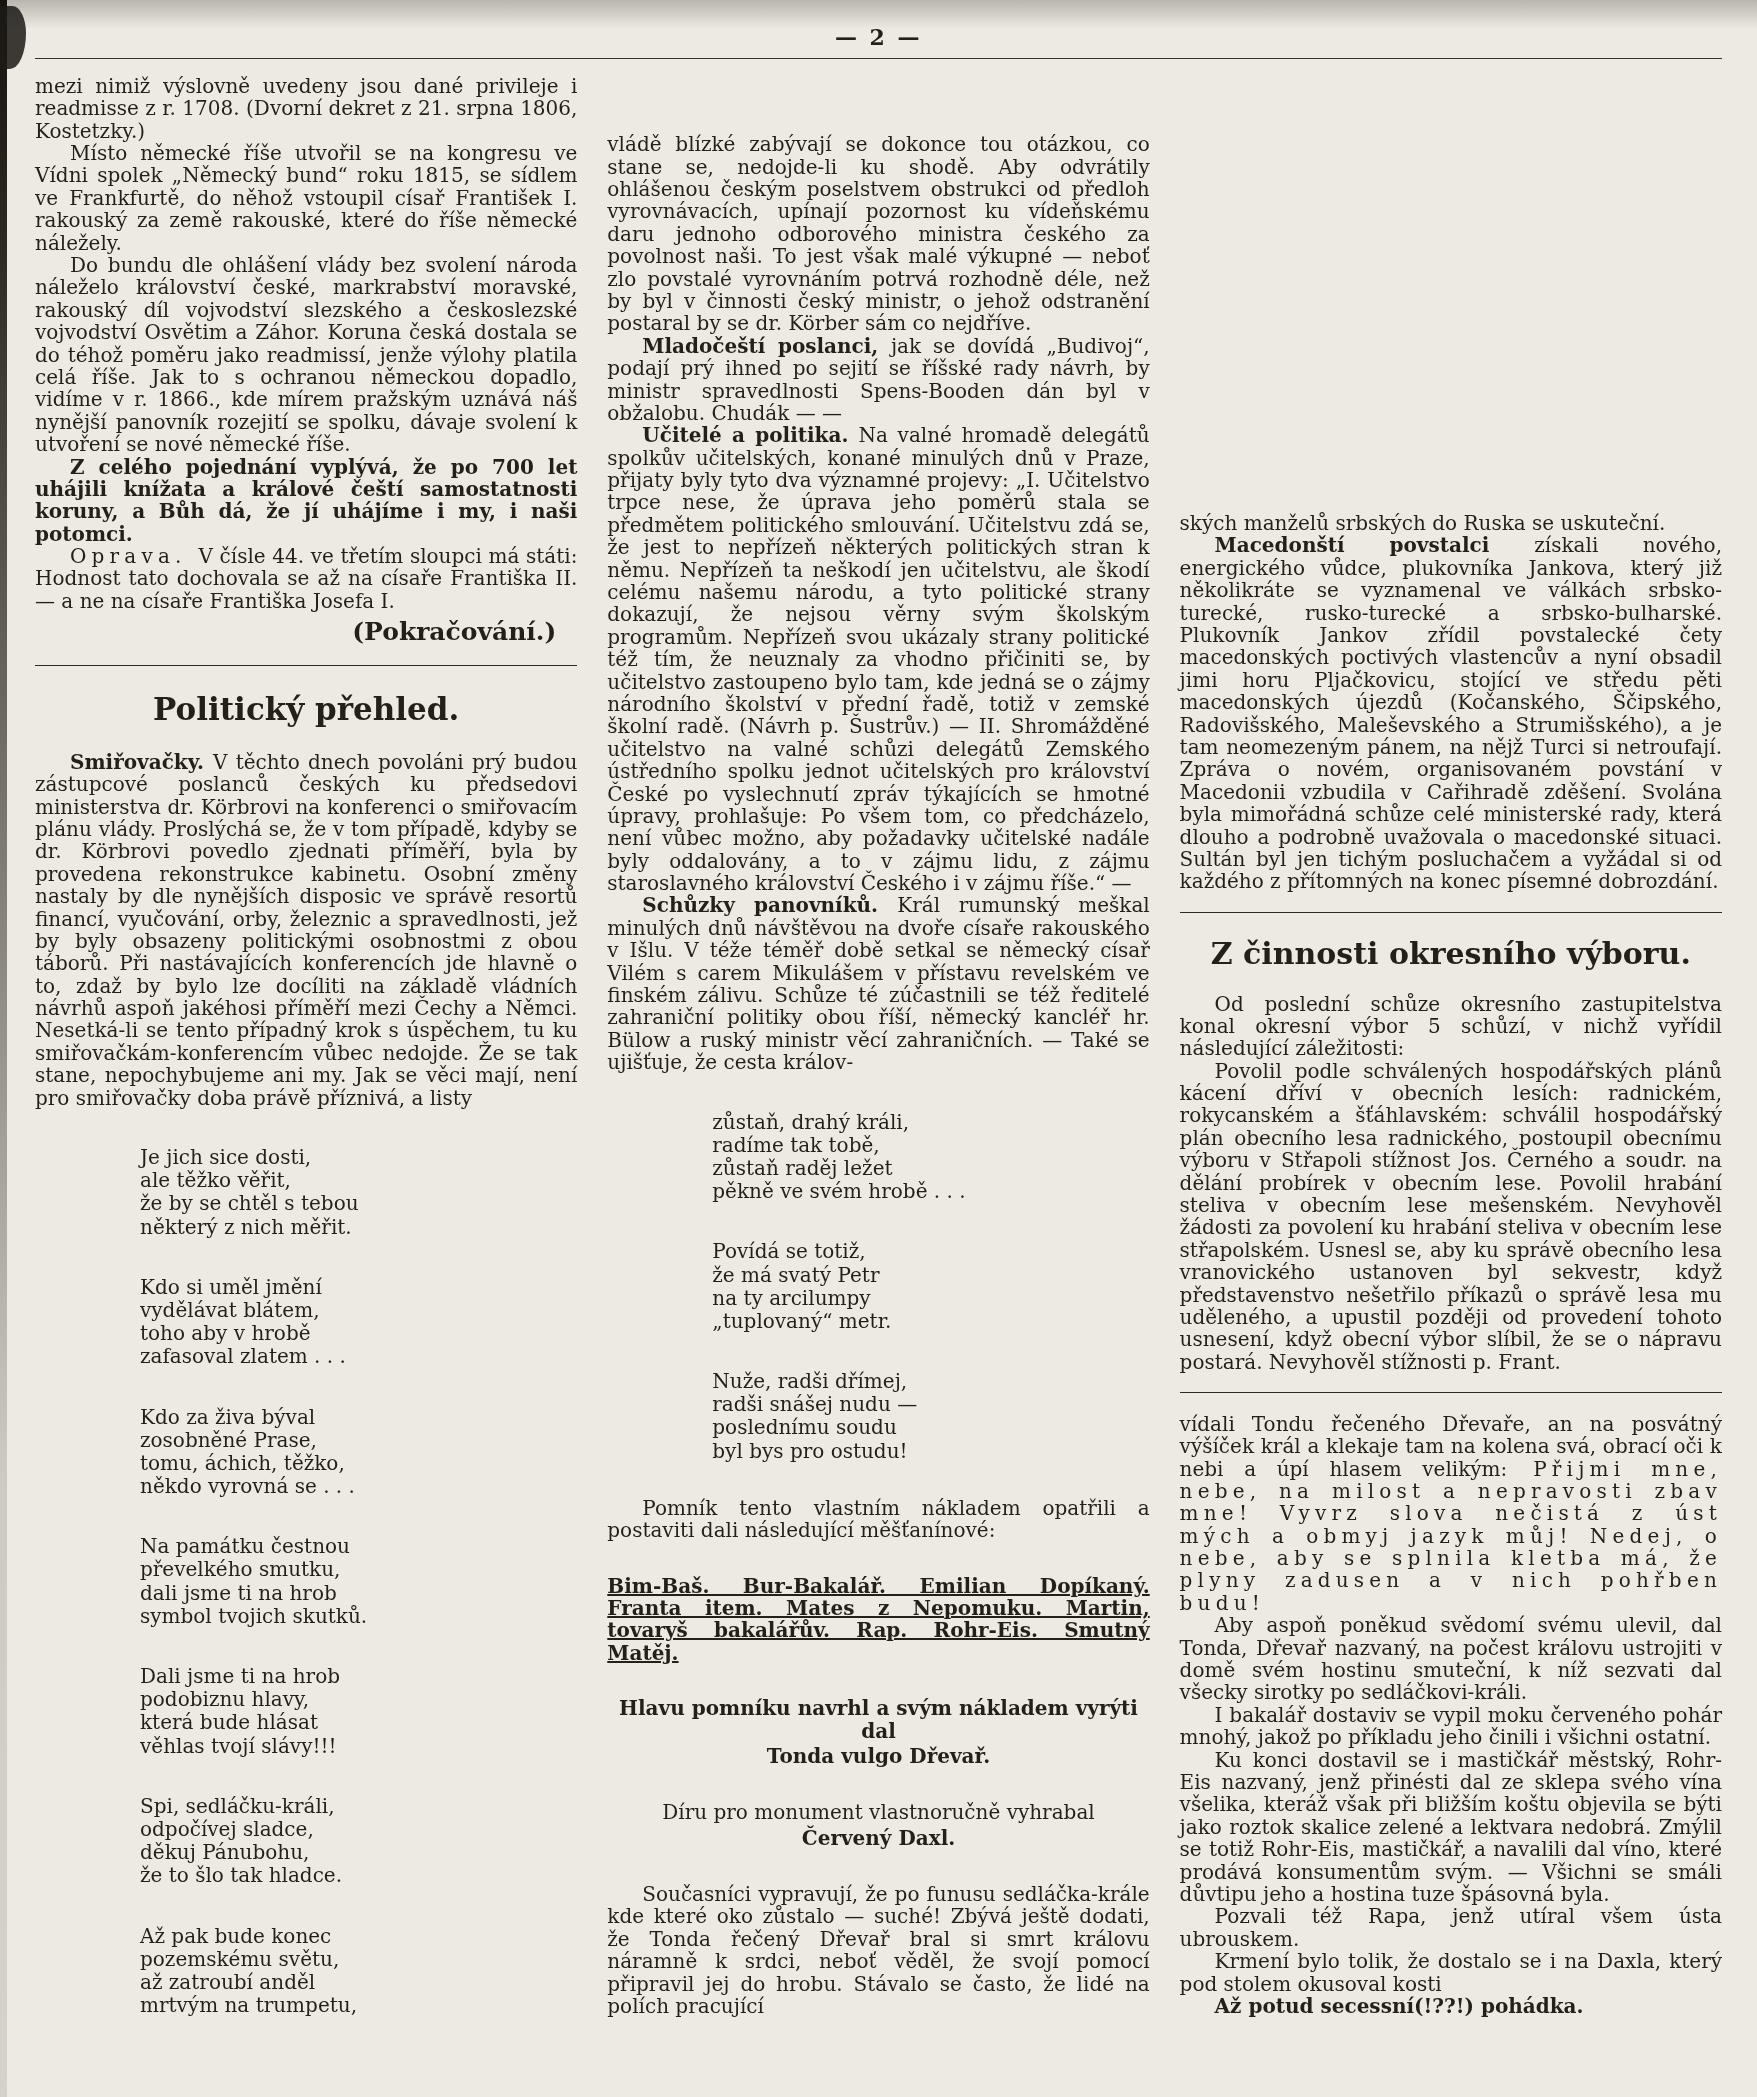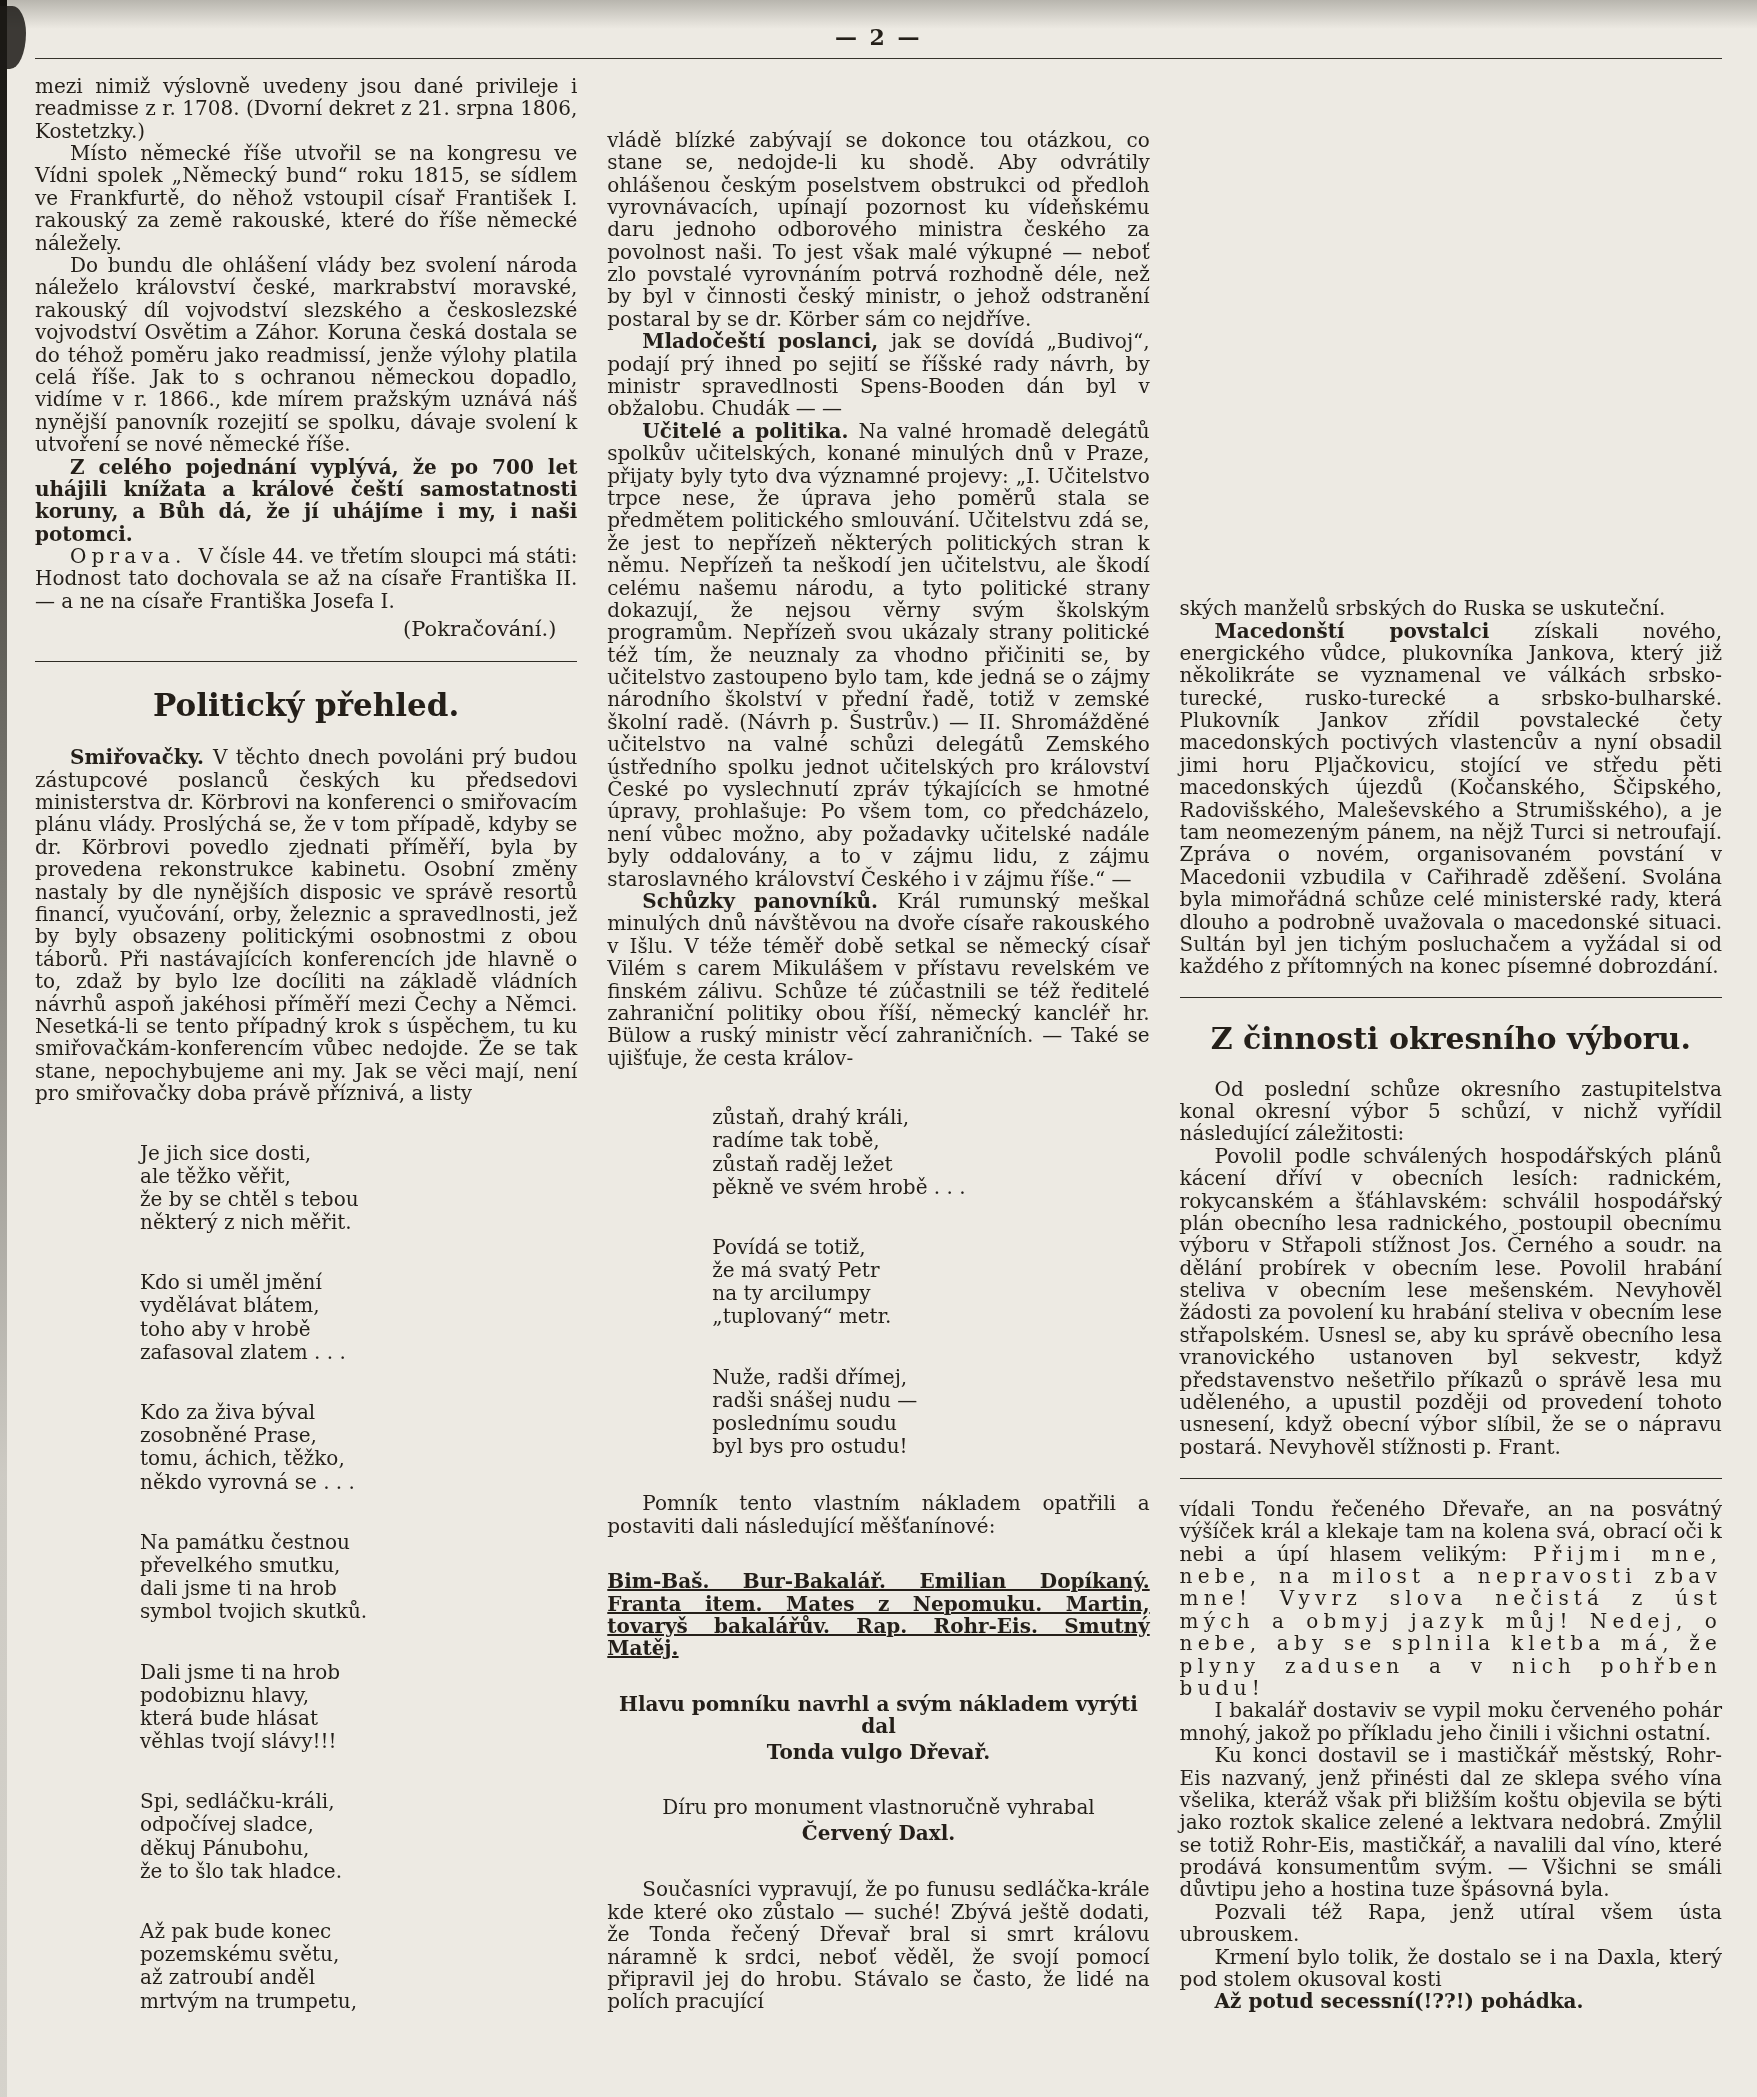--- a/index.html
+++ b/index.html
@@ -64,22 +64,22 @@
   
   .col p { margin: 0; }
   .para { text-indent: 35px; }
   .para-first { text-indent: 0; }
   .para-bold { text-indent: 35px; font-weight: bold; }
   .para-gap { text-indent: 35px; margin-top: 34px !important; }
   .lead { font-weight: bold; }
   .spaced { letter-spacing: 0.26em; }
   .right-bold {
     text-align: right;
-    font-weight: normal;
-    font-size: 21px;
+    font-weight: bold;
+    font-size: 25px;
     padding-right: 21px;
     margin-top: 5.9px !important;
   }
   .heading {
     text-align: center;
     text-indent: 0;
     font-weight: bold;
     font-size: 31px;
     line-height: 1.15;
     margin: 26px 0 22.7px 0 !important;
@@ -214,20 +214,21 @@
     <div class="divider"></div>
     <div class="col">
         <p class="para-first">ských manželů srbských do Ruska se uskuteční.</p>
         <p class="para"><b class="lead">Macedonští povstalci </b>získali nového, energického vůdce, plukovníka Jankova, který již několikráte se vyznamenal ve válkách srbsko-turecké, rusko-turecké a srbsko-bulharské. Plukovník Jankov zřídil povstalecké čety macedonských poctivých vlastencův a nyní obsadil jimi horu Pljačkovicu, stojící ve středu pěti macedonských újezdů (Kočanského, Ščipského, Radovišského, Maleševského a Strumišského), a je tam neomezeným pánem, na nějž Turci si netroufají. Zpráva o novém, organisovaném povstání v Macedonii vzbudila v Cařihradě zděšení. Svolána byla mimořádná schůze celé ministerské rady, která dlouho a podrobně uvažovala o macedonské situaci. Sultán byl jen tichým posluchačem a vyžádal si od každého z přítomných na konec písemné dobrozdání.</p>
         <div class="rule"></div>
         <p class="heading2">Z činnosti okresního výboru.</p>
         <p class="para">Od poslední schůze okresního zastupitelstva konal okresní výbor 5 schůzí, v nichž vyřídil následující záležitosti:</p>
         <p class="para">Povolil podle schválených hospodářských plánů kácení dříví v obecních lesích: radnickém, rokycanském a šťáhlavském: schválil hospodářský plán obecního lesa radnického, postoupil obecnímu výboru v Střapoli stížnost Jos. Černého a soudr. na dělání probírek v obecním lese. Povolil hrabání steliva v obecním lese mešenském. Nevyhověl žádosti za povolení ku hrabání steliva v obecním lese střapolském. Usnesl se, aby ku správě obecního lesa vranovického ustanoven byl sekvestr, když představenstvo nešetřilo příkazů o správě lesa mu uděleného, a upustil později od provedení tohoto usnesení, když obecní výbor slíbil, že se o nápravu postará. Nevyhověl stížnosti p. Frant.</p>
         <div class="rule"></div>
         <p class="para-first">vídali Tondu řečeného Dřevaře, an na posvátný výšíček král a klekaje tam na kolena svá, obrací oči k nebi a úpí hlasem velikým:<span class="spaced"> Přijmi mne, nebe, na milost a nepravosti zbav mne! Vyvrz slova nečistá z úst mých a obmyj jazyk můj! Nedej, o nebe, aby se splnila kletba má, že plyny zadusen a v nich pohřben budu!</span></p>
+        <p class="para">Aby aspoň poněkud svědomí svému ulevil, dal Tonda, Dřevař nazvaný, na počest královu ustrojiti v domě svém hostinu smuteční, k níž sezvati dal všecky sirotky po sedláčkovi-králi.</p>
         <p class="para">I bakalář dostaviv se vypil moku červeného pohár mnohý, jakož po příkladu jeho činili i všichni ostatní.</p>
         <p class="para">Ku konci dostavil se i mastičkář městský, Rohr-Eis nazvaný, jenž přinésti dal ze sklepa svého vína všelika, kteráž však při bližším koštu objevila se býti jako roztok skalice zelené a lektvara nedobrá. Zmýlil se totiž Rohr-Eis, mastičkář, a navalili dal víno, které prodává konsumentům svým. — Všichni se smáli důvtipu jeho a hostina tuze špásovná byla.</p>
         <p class="para">Pozvali též Rapa, jenž utíral všem ústa ubrouskem.</p>
         <p class="para">Krmení bylo tolik, že dostalo se i na Daxla, který pod stolem okusoval kosti</p>
         <p class="para-bold">Až potud secessní(!??!) pohádka.</p>
       </div>
   </div>
 </div>
 
 

